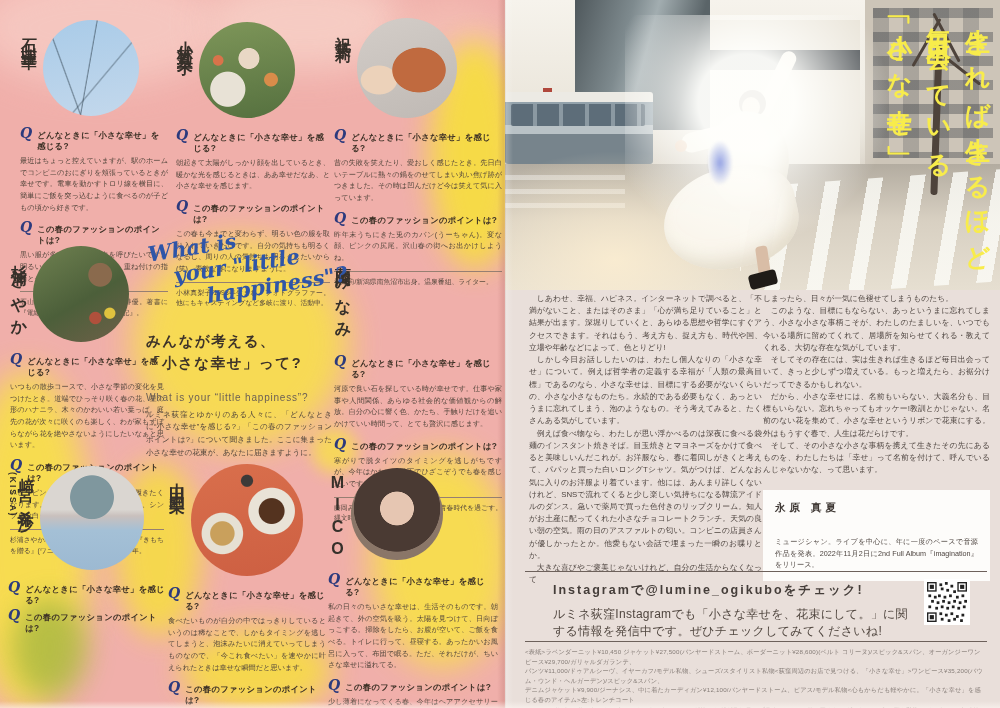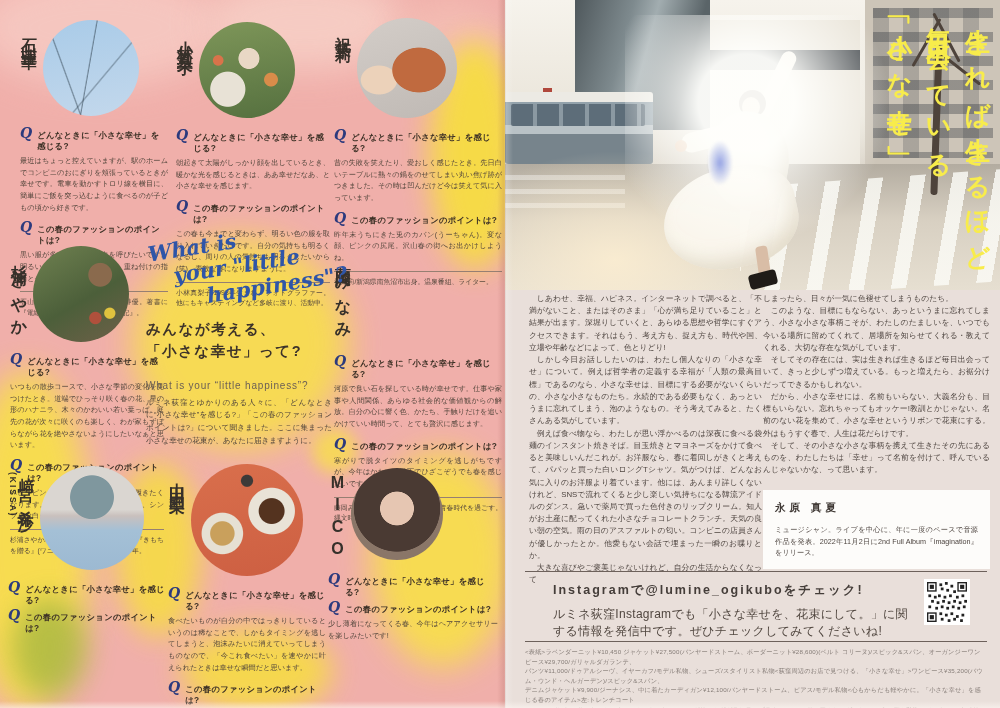--- a/index.html
+++ b/index.html
@@ -51,21 +51,21 @@
   .q-mark{font-family:"DejaVu Serif",serif;font-style:italic;font-weight:bold;font-size:14px;color:#2c3a7d;line-height:1}
   .q-text{font-size:8.3px;font-weight:bold;color:#3d3126;letter-spacing:.3px}
   .answer{font-size:7.2px;line-height:1.62;color:#53463c;margin:3px 0 7px;text-align:justify}
   .bio{font-size:6.8px;line-height:1.6;color:#53463c;border-top:1px solid #967f72;margin-top:7px;padding-top:5px;text-align:justify}
   
   .center-block{position:absolute;left:146px;top:242px;width:186px;z-index:2}
   .script{font-family:"DejaVu Serif",serif;font-style:italic;font-weight:bold;color:#2f55a8;font-size:21px;line-height:1.2;transform:rotate(-9deg);transform-origin:left top}
   .script .s2{margin-left:22px}
   .script .s3{margin-left:52px}
   .c-head{font-size:14.5px;font-weight:bold;color:#3d332a;letter-spacing:1.5px;line-height:1.55}
-  .c-head-wrap{}
+  .c-head-wrap{margin-top:12px}
   .c-en{font-family:Liberation Sans, sans-serif;font-size:10px;color:#6b5f55;letter-spacing:.8px;margin-top:17px}
   .c-intro{font-size:7.6px;line-height:1.7;color:#50443b;margin-top:6px;text-align:justify}
   
   .page-right{position:absolute;left:505px;top:0;width:495px;height:708px;background:#e9dfda;overflow:hidden;}
   .hero{position:absolute;left:0;top:0;width:495px;height:290px;overflow:hidden;background:linear-gradient(180deg,#f6f3ec 0%,#eae5da 40%,#d8d1c5 58%,#dcd5c9 100%);}
   .hero *{position:absolute;}
   .bldg-left{left:0;top:0;width:58px;height:185px;background:linear-gradient(90deg,#95audi 0,#95847a 0,#bdaf9f 100%)}
   .sign-red{left:38px;top:88px;width:9px;height:17px;background:#b0483c}
   .bldg-glass{left:70px;top:0;width:135px;height:130px;background:linear-gradient(105deg,#4f585c 0%,#7e8a8e 35%,#a2adb0 50%,#5a6468 78%)}
   .bldg-white{left:205px;top:20px;width:150px;height:170px;background:#eae5da}
@@ -97,21 +97,21 @@
   .shoe{left:74px;top:222px;width:28px;height:15px;background:#201c18;border-radius:4px;transform:rotate(-14deg)}
   .vtitle{position:absolute;writing-mode:vertical-rl;font-weight:bold;color:#f8ec4b;font-size:25px;letter-spacing:6px;top:8px;z-index:3;line-height:1;}
   .t1{left:460px}.t2{left:421px}.t3{left:382px}
   .essay-col{position:absolute;font-size:7.8px;line-height:1.57;color:#4e4540;text-align:justify;z-index:2}
   .ecol1{left:24px;top:293px;width:233px}
   .ecol2{left:258px;top:293px;width:227px}
   .essay-col p{margin:0;text-indent:1em}
   .essay-col p.cont{text-indent:0}
   .author-box{background:#fdfcfa;margin-top:13px;padding:9px 12px 10px}
   .author-name{font-size:10.5px;letter-spacing:4px;color:#3e3733;font-weight:bold}
-  .author-bio{font-size:7.2px;line-height:1.62;margin-top:9px;color:#4e4540;text-align:justify}
+  .author-bio{font-size:7.2px;line-height:1.62;margin-top:21px;color:#4e4540;text-align:justify}
   .rule{position:absolute;left:20px;width:462px;border-top:1px solid #6d615b;z-index:2}
   .rule1{top:571px}.rule2{top:641px}
   .insta{position:absolute;left:48px;top:582px;width:360px;z-index:2}
   .insta-head{font-size:12.5px;letter-spacing:2px;color:#443d39;font-weight:bold}
   .insta-sub{font-size:12px;color:#50463f;margin-top:7px;letter-spacing:.3px}
   .qr{position:absolute;left:419px;top:579px;width:46px;height:46px;background:#fff;display:flex;align-items:center;justify-content:center;z-index:2}
   .credits{position:absolute;left:20px;top:647px;width:462px;font-size:6.2px;line-height:1.55;color:#867d78;letter-spacing:.2px;z-index:2}
   .credits p{margin:0}
   .fold{position:absolute;left:497px;top:0;width:16px;height:708px;background:linear-gradient(90deg,rgba(120,60,50,0) 0%,rgba(120,60,50,.16) 45%,rgba(255,255,255,.22) 58%,rgba(120,60,50,0) 100%);z-index:5;pointer-events:none}
   .bottom-edge{position:absolute;left:0;bottom:0;width:100%;height:7px;background:linear-gradient(180deg,rgba(255,255,255,0),rgba(255,247,243,.6));z-index:6;pointer-events:none}
@@ -298,20 +298,21 @@
           <span class="vname upright">MICO</span>
           <span class="vname-sub"></span>
         </div>
         <div class="pcircle ph8"></div>
       </div>
       <div class="qa">
         <div class="q-row">
             <span class="q-mark">Q</span>
             <span class="q-text">どんなときに「小さな幸せ」を感じる?</span>
           </div>
+        <p class="answer">私の日々のちいさな幸せは、生活そのものです。朝起きて、外の空気を吸う。太陽を見つけて、日向ぼっこする。掃除をしたら、お腹が空いて、ご飯を食べる。トイレに行って、昼寝する。あったかいお風呂に入って、布団で眠る。ただ、それだけが、ちいさな幸せに溢れてる。</p>
         <div class="q-row">
             <span class="q-mark">Q</span>
             <span class="q-text">この春のファッションのポイントは?</span>
           </div>
         <p class="answer">少し薄着になってくる春、今年はヘアアクセサリーを楽しみたいです!</p>
 
       </div>
     </section>
 
     <div class="center-block">

